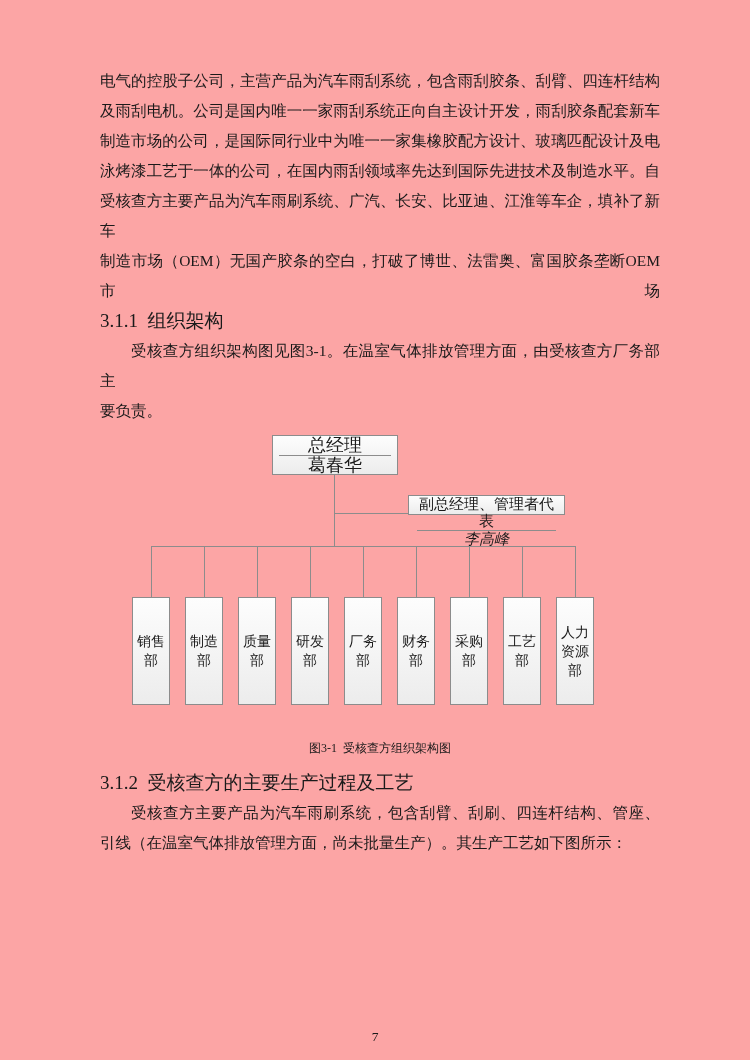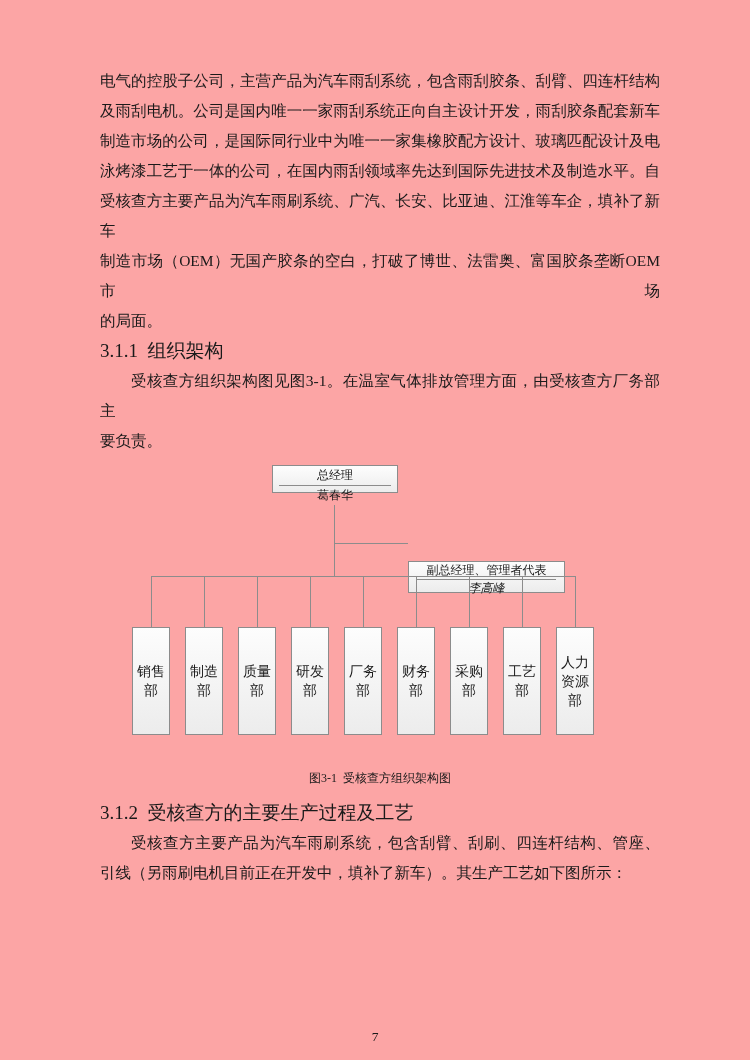--- a/index.html
+++ b/index.html
@@ -24,22 +24,22 @@
     white-space:pre-wrap;font-weight:normal;margin:0;
   }
   
   .chart{position:relative;height:279px;margin-top:2px;}
   .obox{
     position:absolute;box-sizing:border-box;
     border:1px solid #8c8c8c;
     background:linear-gradient(180deg,#fdfdfd 0%,#ececec 100%);
     text-align:center;
   }
-  .ceo-box{left:172px;top:7px;width:126px;height:28px;font-size:12px;}
-  .dep-box{left:308px;top:67px;width:157px;height:32px;font-size:12px;margin-top:36px;}
+  .ceo-box{left:172px;top:7px;width:126px;height:40px;font-size:18px;}
+  .dep-box{left:308px;top:67px;width:157px;height:20px;font-size:15px;}
   .row1{line-height:19px;width:90%;margin:0 auto;border-bottom:1px solid #8c8c8c;}
   .row2{line-height:19px;}
   .dep-box .row1{line-height:17px;}
   .dep-box .row2{line-height:17px;font-style:italic;}
   .vline,.hline{position:absolute;background:#8c8c8c;}
   .vline{width:1px;}
   .hline{height:1px;}
   .vl-ceo{left:234px;top:47px;height:71px;}
   .hl-dep{left:234px;top:85px;width:74px;}
   .bus{left:51px;top:118px;width:425px;}
@@ -71,21 +71,20 @@
 <div class="page">
   <div class="content">
 
     <div class="para">
       <div class="tline">电气的控股子公司，主营产品为汽车雨刮系统，包含雨刮胶条、刮臂、四连杆结构</div>
       <div class="tline">及雨刮电机。公司是国内唯一一家雨刮系统正向自主设计开发，雨刮胶条配套新车</div>
       <div class="tline">制造市场的公司，是国际同行业中为唯一一家集橡胶配方设计、玻璃匹配设计及电</div>
       <div class="tline">泳烤漆工艺于一体的公司，在国内雨刮领域率先达到国际先进技术及制造水平。自</div>
       <div class="tline">受核查方主要产品为汽车雨刷系统、广汽、长安、比亚迪、江淮等车企，填补了新车</div>
       <div class="tline">制造市场（OEM）无国产胶条的空白，打破了博世、法雷奥、富国胶条垄断OEM市场</div>
-      <div class="tline plain">的局面。</div>
     </div>
 
     <div class="heading">3.1.1  组织架构</div>
     <div class="para">
       <div class="tline indent">受核查方组织架构图见图3-1。在温室气体排放管理方面，由受核查方厂务部主</div>
       <div class="tline plain">要负责。</div>
     </div>
 
     <div class="chart">
 
@@ -140,19 +139,19 @@
       <div class="dbox b9">
           <span>人力资源部</span>
         </div>
     </div>
 
     <div class="caption">图3-1  受核查方组织架构图</div>
 
     <div class="heading h312">3.1.2  受核查方的主要生产过程及工艺</div>
     <div class="para">
       <div class="tline indent">受核查方主要产品为汽车雨刷系统，包含刮臂、刮刷、四连杆结构、管座、</div>
-      <div class="tline plain">引线（另雨刷电机目前正在开发中，填补了新车）。其生产工艺如下图所示：</div>
+      <div class="tline plain">引线（在温室气体排放管理方面，尚未批量生产）。其生产工艺如下图所示：</div>
     </div>
 
   </div>
 
   <div class="pageno">7</div>
 </div>
 
 </body></html>

